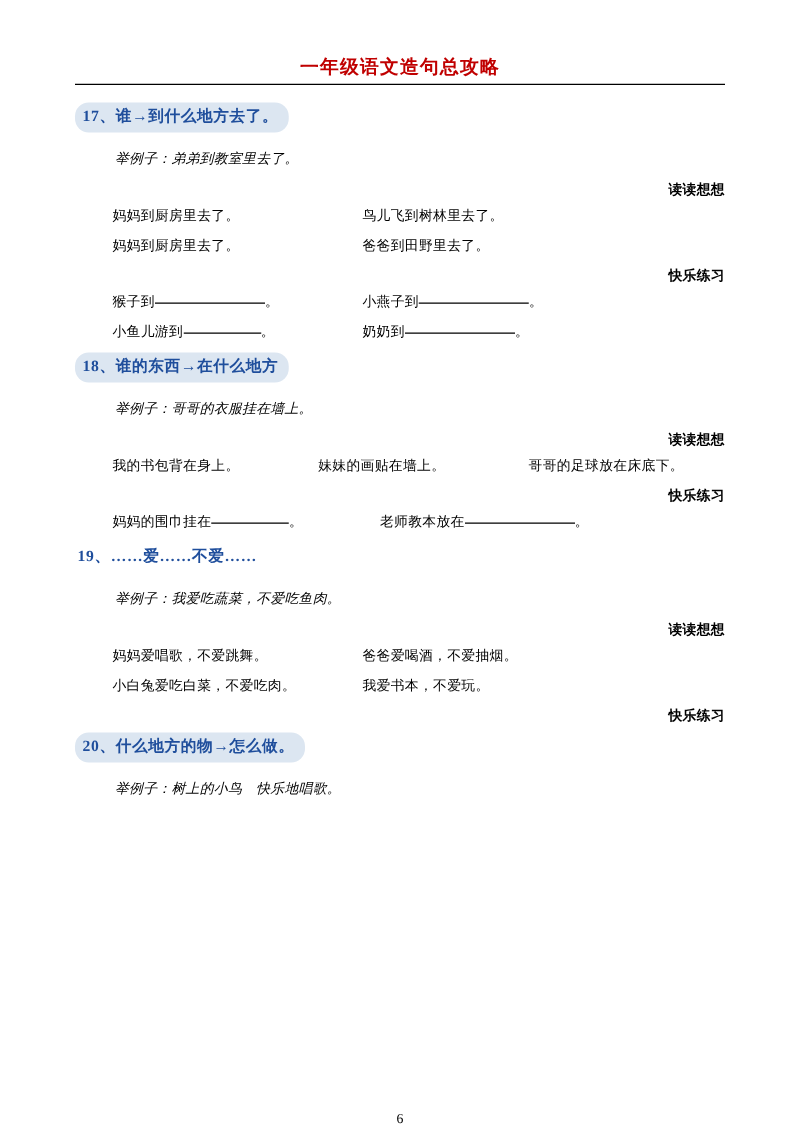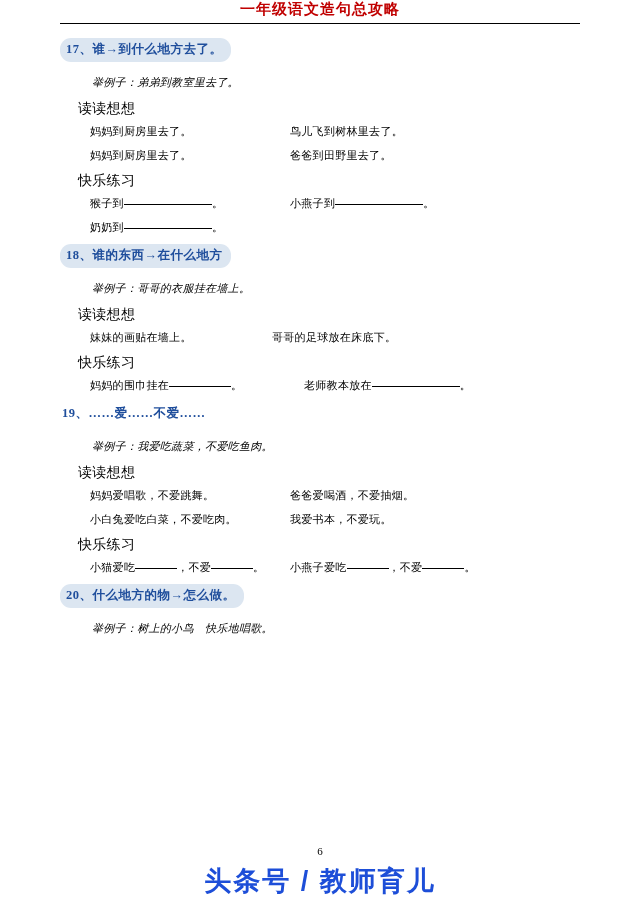--- a/index.html
+++ b/index.html
@@ -22,20 +22,21 @@
     box-sizing: border-box;
     padding: 0 60px;
   }
   .doc-title {
     text-align: center;
     font-size: 15px;
     font-weight: bold;
     color: #c00000;
     letter-spacing: 1px;
     padding-bottom: 4px;
+    margin-top: 44px;
   }
   .title-rule {
     border-bottom: 1.6px solid #000000;
     margin: 0 0 14px 0;
   }
   .section {
     margin-bottom: 2px;
   }
   .section-head {
     display: inline-block;
@@ -52,24 +53,25 @@
     background: transparent;
     padding-left: 2px;
   }
   .example {
     font-size: 11px;
     margin: 7px 0 10px 32px;
     letter-spacing: 0.3px;
     font-style: italic;
   }
   .subhead {
-    font-size: 14px;
-    font-weight: normal;
+    font-size: 11px;
+    font-weight: bold;
     margin: 6px 0 6px 18px;
     letter-spacing: 0.3px;
+    text-align: right;
   }
   .rows {
     margin-left: 30px;
   }
   .row {
     display: flex;
     font-size: 11px;
     margin-bottom: 9px;
     letter-spacing: 0.3px;
   }
@@ -143,31 +145,33 @@
         <span class="cell c2-2">爸爸到田野里去了。</span>
       </div>
     </div>
     <div class="subhead">快乐练习</div>
     <div class="rows">
       <div class="row">
         <span class="cell c2-1"><span>猴子到</span><span class="blank b-lg"></span>。</span>
         <span class="cell c2-2"><span>小燕子到</span><span class="blank b-lg"></span>。</span>
       </div>
       <div class="row">
+        <span class="cell c2-1"><span>小鱼儿游到</span><span class="blank b-md"></span>。</span>
         <span class="cell c2-2"><span>奶奶到</span><span class="blank b-lg"></span>。</span>
       </div>
     </div>
   </div>
 
   <div class="section">
     <div class="section-head">18、谁的东西→在什么地方</div>
     <div class="example">举例子：哥哥的衣服挂在墙上。</div>
     <div class="subhead">读读想想</div>
     <div class="rows">
       <div class="row">
+        <span class="cell c3-1">我的书包背在身上。</span>
         <span class="cell c3-2">妹妹的画贴在墙上。</span>
         <span class="cell c3-3">哥哥的足球放在床底下。</span>
       </div>
     </div>
     <div class="subhead">快乐练习</div>
     <div class="rows">
       <div class="row">
         <span class="cell p2-1"><span>妈妈的围巾挂在</span><span class="blank b-md"></span>。</span>
         <span class="cell p2-2"><span>老师教本放在</span><span class="blank b-lg"></span>。</span>
       </div>
@@ -183,24 +187,20 @@
         <span class="cell c2-1">妈妈爱唱歌，不爱跳舞。</span>
         <span class="cell c2-2">爸爸爱喝酒，不爱抽烟。</span>
       </div>
       <div class="row">
         <span class="cell c2-2">小白兔爱吃白菜，不爱吃肉。</span>
         <span class="cell c2-1">我爱书本，不爱玩。</span>
       </div>
     </div>
     <div class="subhead">快乐练习</div>
     <div class="rows">
-      <div class="row">
-        <span class="cell c2-1"><span>小猫爱吃</span><span class="blank b-sm"></span><span>，不爱</span><span class="blank b-sm"></span><span>。</span></span>
-        <span class="cell c2-2"><span>小燕子爱吃</span><span class="blank b-sm"></span><span>，不爱</span><span class="blank b-sm"></span><span>。</span></span>
-      </div>
     </div>
   </div>
 
   <div class="section">
     <div class="section-head">20、什么地方的物→怎么做。</div>
     <div class="example">举例子：树上的小鸟　快乐地唱歌。</div>
   </div>
 
   <div class="page-number">6</div>
   <div class="watermark">头条号 / 教师育儿</div>

